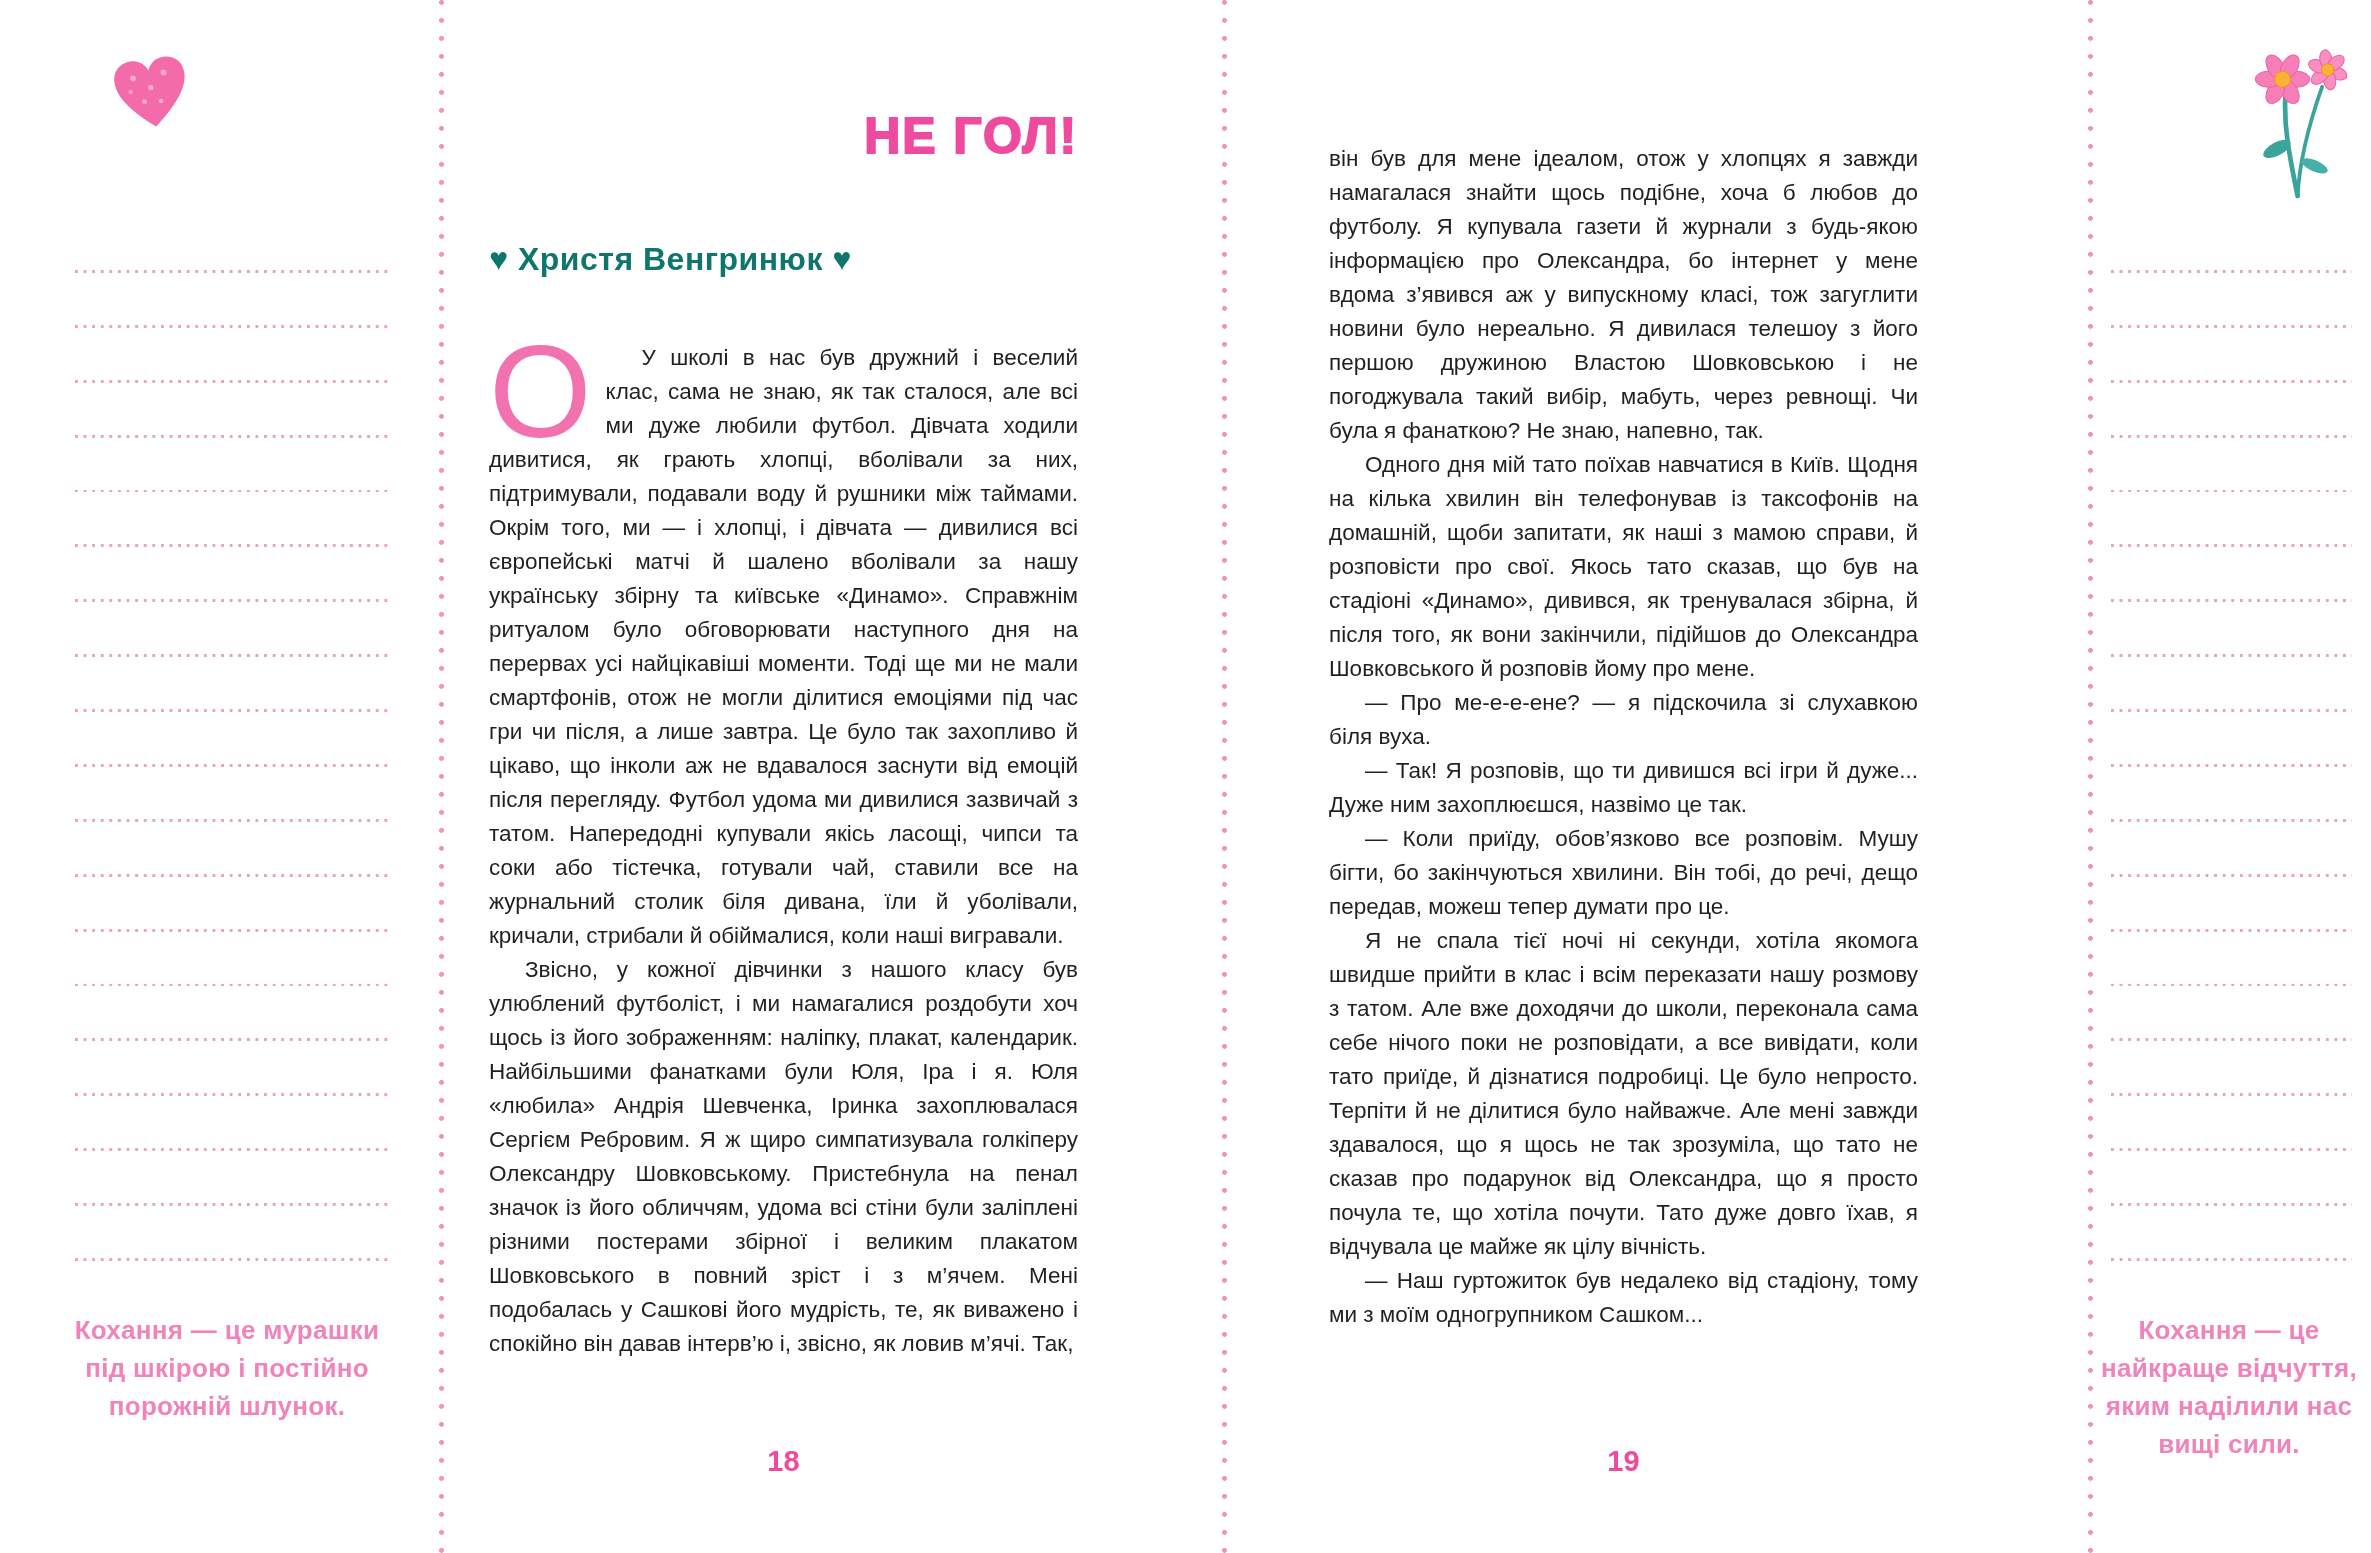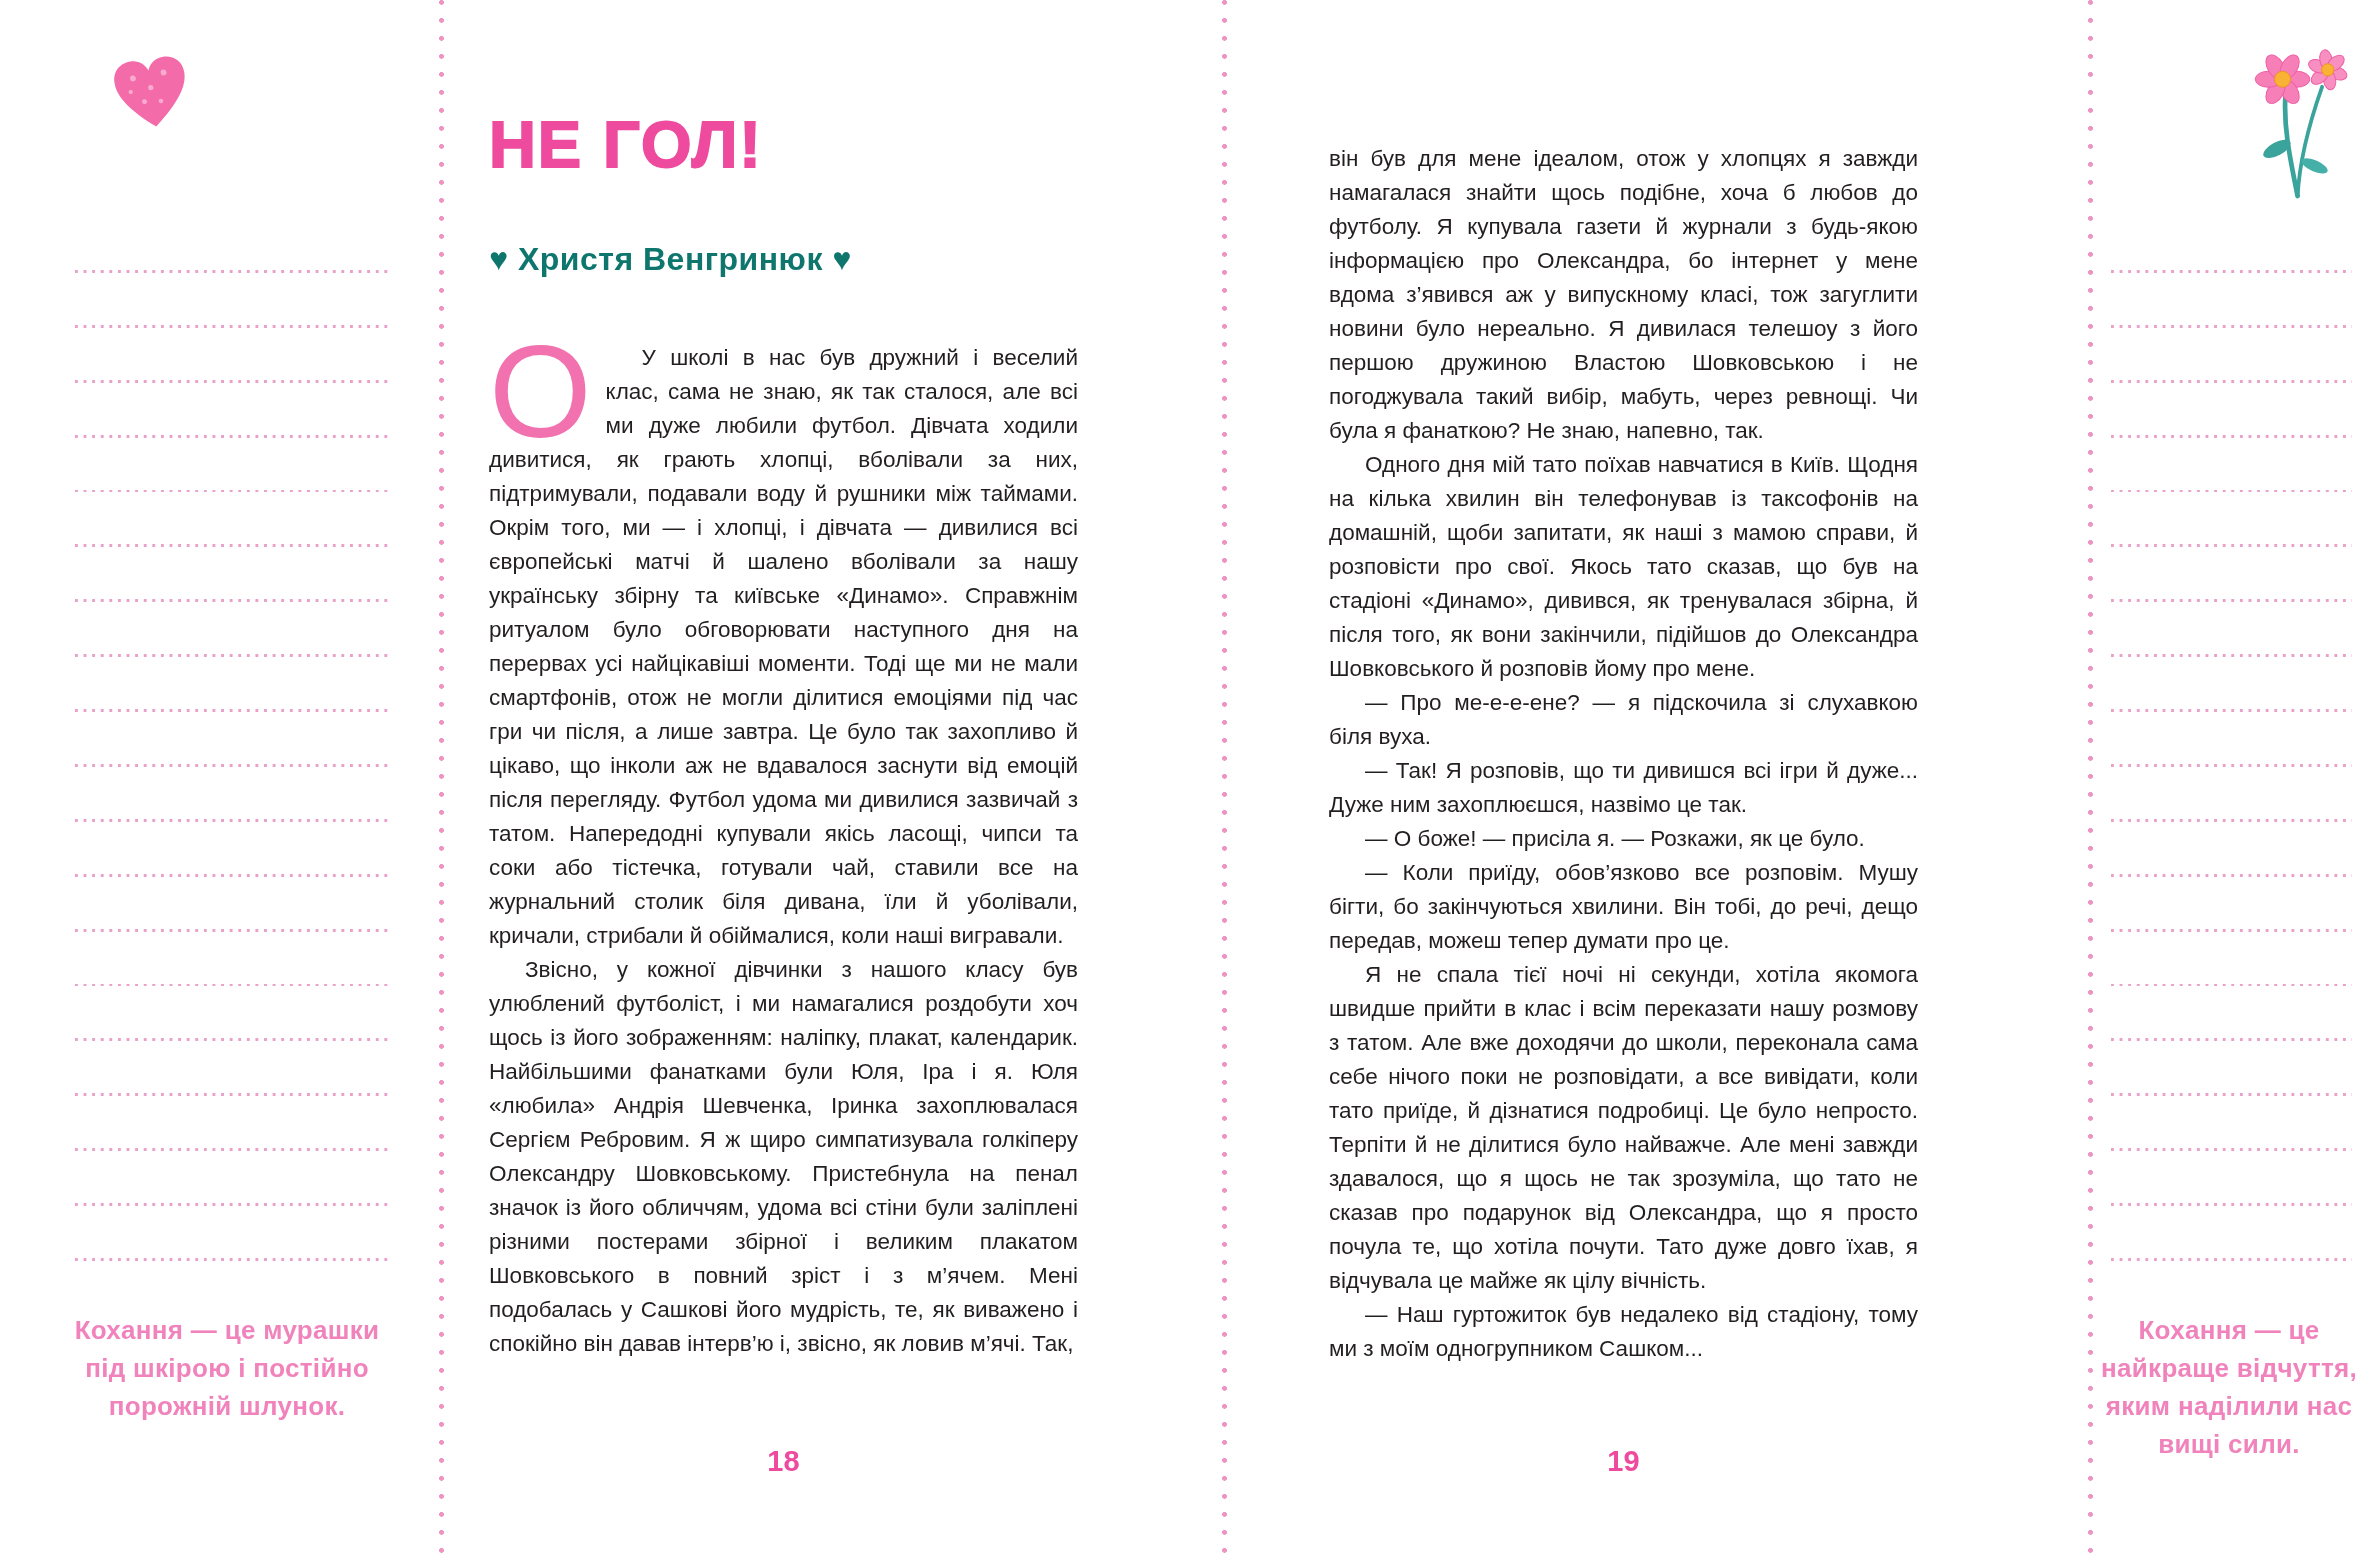--- a/index.html
+++ b/index.html
@@ -22,22 +22,22 @@
   }
   .lines{position:absolute;}
   .caption{
     position:absolute;text-align:center;color:#f083bb;
     font-size:26px;line-height:38px;font-weight:700;letter-spacing:0.3px;
   }
   .icon-wrap{position:absolute;}
   
   .page{position:absolute;width:589px;}
   .title{
-    position:absolute;left:0;right:0;top:107px;text-align:left;
-    color:#ee4b9f;font-size:65px;font-weight:700;letter-spacing:1.9px;
+    position:absolute;left:0;right:0;top:107px;text-align:right;
+    color:#ee4b9f;font-size:50px;font-weight:700;letter-spacing:1.9px;
     -webkit-text-stroke:1.9px #ee4b9f;
   }
   .author{
     position:absolute;left:0;right:0;top:241px;text-align:left;
     color:#0f766e;font-size:32px;font-weight:700;letter-spacing:0.5px;
   }
   .bodytext{position:absolute;left:0;right:0;color:#231f20;margin-top:18px;}
   .bodytext p{
     margin:0;font-size:22.5px;line-height:34px;text-align:justify;
   }
@@ -110,21 +110,20 @@
 </div>
 
 <div class="page" style="left:1329px;top:0;height:1553px;">
   <div class="bodytext" style="top:124px;">
     <div>
 
     <p>він був для мене ідеалом, отож у хлопцях я завжди намагалася знайти щось подібне, хоча б любов до футболу. Я купувала газети й журнали з будь-якою інформацією про Олександра, бо інтернет у мене вдома з’явився аж у випускному класі, тож загуглити новини було нереально. Я дивилася телешоу з його першою дружиною Властою Шовковською і не погоджувала такий вибір, мабуть, через ревнощі. Чи була я фанаткою? Не знаю, напевно, так.</p>
         <p class="indent">Одного дня мій тато поїхав навчатися в Київ. Щодня на кілька хвилин він телефонував із таксофонів на домашній, щоби запитати, як наші з мамою справи, й розповісти про свої. Якось тато сказав, що був на стадіоні «Динамо», дивився, як тренувалася збірна, й після того, як вони закінчили, підійшов до Олександра Шовковського й розповів йому про мене.</p>
         <p class="indent">— Про ме-е-е-ене? — я підскочила зі слухавкою біля вуха.</p>
         <p class="indent">— Так! Я розповів, що ти дивишся всі ігри й дуже... Дуже ним захоплюєшся, назвімо це так.</p>
-        <p class="indent">— О боже! — присіла я. — Розкажи, як це було.</p>
         <p class="indent">— Коли приїду, обов’язково все розповім. Мушу бігти, бо закінчуються хвилини. Він тобі, до речі, дещо передав, можеш тепер думати про це.</p>
         <p class="indent">Я не спала тієї ночі ні секунди, хотіла якомога швидше прийти в клас і всім переказати нашу розмову з татом. Але вже доходячи до школи, переконала сама себе нічого поки не розповідати, а все вивідати, коли тато приїде, й дізнатися подробиці. Це було непросто. Терпіти й не ділитися було найважче. Але мені завжди здавалося, що я щось не так зрозуміла, що тато не сказав про подарунок від Олександра, що я просто почула те, що хотіла почути. Тато дуже довго їхав, я відчувала це майже як цілу вічність.</p>
         <p class="indent">— Наш гуртожиток був недалеко від стадіону, тому ми з моїм одногрупником Сашком...</p>
       </div>
   </div>
   <div class="pagenum">19</div>
 </div>
 
 <div>
   <span class="icon-wrap" style="left:2243px;top:43px;">

